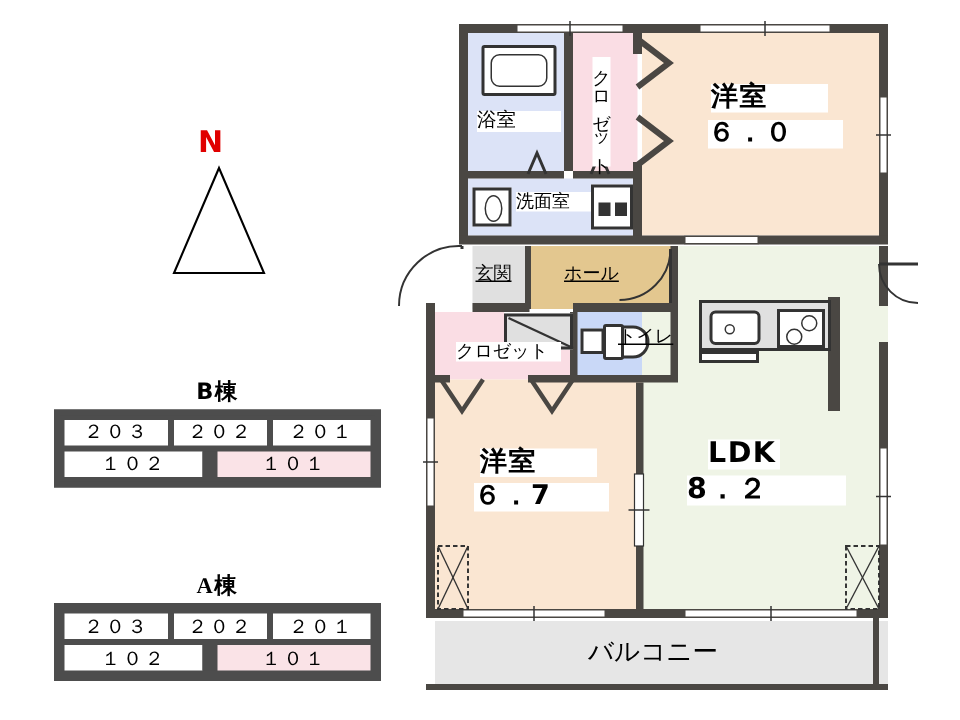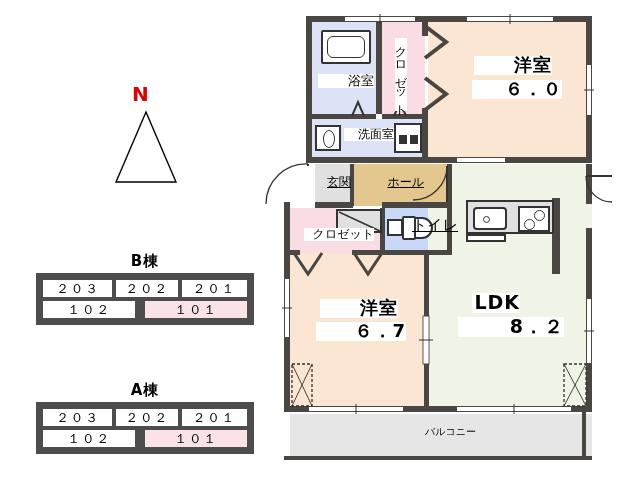--- a/index.html
+++ b/index.html
@@ -75,21 +75,21 @@
     width: 340px; height: 455px;
   }
   .rm { position: absolute; }
   .wall { position: absolute; background: #4a4743; }
   .thinwall { position: absolute; background: #ffffff; border: 1px solid #4a4743; }
   .lbl {
     position: absolute;
     background: #ffffff;
     color: #000;
     white-space: pre;
-    text-align: right;
+    text-align: left;
     line-height: 1.05;
   }
   .lbl.nobg { background: transparent; text-decoration: underline; }
   .vlbl {
     position: absolute;
     writing-mode: vertical-rl;
     background: #ffffff;
     color: #000;
     white-space: pre;
     line-height: 1;
@@ -135,21 +135,21 @@
         <div class="cell" style="width:66px;">２０１</div>
       </div>
       <div class="bldg-row r2">
         <div class="cell" style="width:92px;">１０２</div>
         <div class="cell-gap"></div>
         <div class="cell hl" style="width:102px;">１０１</div>
       </div>
     </div>
   </div>
 
-  <div class="bldg-block" style="left:36px; top:381px; width:218px;">
+  <div class="bldg-block" style="left:36px; top:381px; width:218px;font-family:Liberation Serif, serif;">
     <div class="bldg-title">A棟</div>
     <div class="bldg-frame">
       <div class="bldg-row r1">
         <div class="cell" style="width:70px;">２０３</div>
         <div class="sp3"></div>
         <div class="cell" style="width:62px;">２０２</div>
         <div class="sp3"></div>
         <div class="cell" style="width:66px;">２０１</div>
       </div>
       <div class="bldg-row r2">
@@ -329,26 +329,26 @@
 
     <div class="lbl" style="left:188px; top:40px;  width:78px; font-size:18px; font-weight:bold; letter-spacing:1px;">洋室</div>
     <div class="lbl" style="left:186px; top:64px;  width:90px; font-size:18px; font-weight:bold; letter-spacing:1px;">６．０</div>
 
     <div class="lbl" style="left:58px;  top:112px; width:50px; font-size:12px;">洗面室</div>
 
     <div class="lbl nobg" style="left:31px; top:160px; width:34px; font-size:12px;">玄関</div>
 
     <div class="lbl nobg" style="left:90px; top:160px; width:48px; font-size:12px; background:transparent;">ホール</div>
 
-    <div class="lbl nobg" style="left:126px; top:202px; width:38px; font-size:15px; background:transparent;">トイレ</div>
+    <div class="lbl nobg" style="left:126px; top:202px; width:38px; font-size:12px; background:transparent;">トイレ</div>
 
     <div class="lbl" style="left:18px;  top:212px; width:70px; font-size:12px;">クロゼット</div>
 
     <div class="lbl" style="left:34px;  top:283px; width:78px; font-size:18px; font-weight:bold; letter-spacing:1px;">洋室</div>
     <div class="lbl" style="left:30px;  top:306px; width:90px; font-size:18px; font-weight:bold; letter-spacing:1px;">６．7</div>
 
     <div class="lbl" style="left:186px; top:277px; width:48px; font-size:19px; font-weight:bold; letter-spacing:1px;">LDK</div>
     <div class="lbl" style="left:172px; top:301px; width:106px; font-size:19px; font-weight:bold; letter-spacing:1px;">8．２</div>
 
-    <div class="lbl" style="left:106px; top:411px; width:84px; font-size:10px; background:transparent;">バルコニー</div>
+    <div class="lbl" style="left:106px; top:411px; width:84px; font-size:17px; background:transparent;">バルコニー</div>
 
   </div>
 </div>
 
 </body></html>

